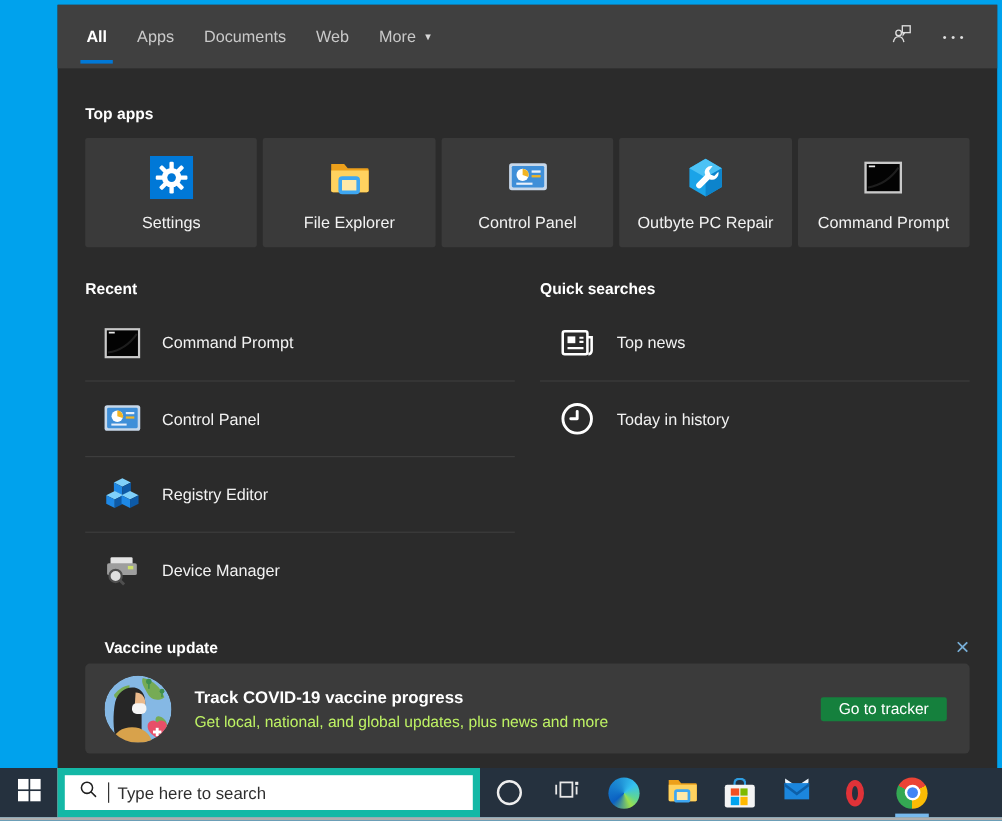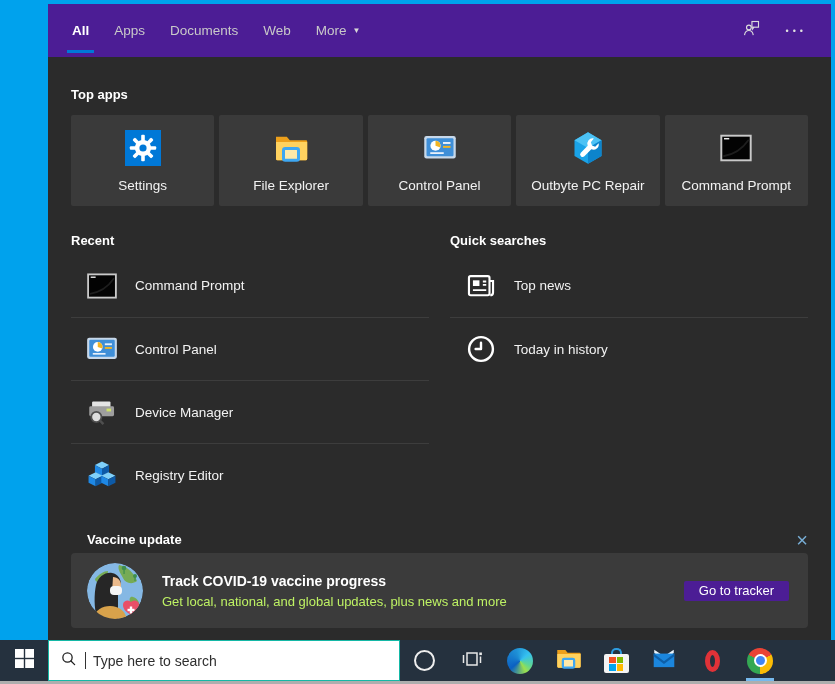--- a/index.html
+++ b/index.html
@@ -3,21 +3,21 @@
 <meta charset="utf-8">
 <style>
   * { margin:0; padding:0; box-sizing:border-box; }
   html,body { width:835px; height:684px; overflow:hidden; }
   body { position:relative; background:#00a2ed; font-family:"Liberation Sans",sans-serif;
          -webkit-font-smoothing:antialiased; }
 
   
   .panel { position:absolute; left:48px; top:4px; width:783px; height:636px; background:#2b2b2b; }
 
-  .tabbar { height:53px; background:#4c1d95; display:flex; align-items:center; padding:0 24px; }
+  .tabbar { height:53px; background:#404040; display:flex; align-items:center; padding:0 24px; }
   .tabs { display:flex; height:100%; align-items:center; }
   .tab { color:#c9c9c9; font-size:13.5px; margin-right:25px; position:relative; height:100%;
          display:flex; align-items:center; gap:6px; cursor:default; }
   .tab.active { color:#fff; font-weight:bold; }
   .tab.active::after { content:""; position:absolute; left:-5px; right:-5px; bottom:4px; height:3px; background:#0078d7; }
   .tab .arrow { font-size:8px; color:#d8d8d8; }
   .tabbar-right { margin-left:auto; display:flex; align-items:center; gap:24px; }
   .ellipsis { color:#e0e0e0; font-size:9px; letter-spacing:4px; }
 
   .content { padding:0 23px; }
@@ -39,29 +39,29 @@
   .item-label { color:#f2f2f2; font-size:13.5px; }
 
   .vaccine-row { display:flex; align-items:center; justify-content:space-between; margin-top:26px;margin-left:16px; }
   .close-x { color:#78aed6; font-size:20px; line-height:14px; cursor:default; }
 
   .banner { margin-top:6px; height:75px; background:#3b3b3b; border-radius:4px; display:flex;
             align-items:center; padding:0 19px 0 16px; gap:19px; }
   .banner-ill { width:56px; height:56px; border-radius:50%; overflow:hidden; flex:none; }
   .headline { color:#fff; font-size:14px; font-weight:bold; }
   .subtext { color:#bef264; font-size:13px; margin-top:5px; }
-  .tracker-btn { margin-left:auto; background:#4c1d95; color:#fff; font-size:13px; height:20px;
+  .tracker-btn { margin-left:auto; background:#15803d; color:#fff; font-size:13px; height:20px;
                  padding:0 15px; border:none; border-radius:2px; white-space:nowrap; cursor:default; }
 
   
   .taskbar { position:absolute; left:0; bottom:3px; width:835px; height:41px; background:#25313e;
              display:flex; align-items:stretch; }
   .bottom-strip { position:absolute; left:0; bottom:0; width:835px; height:3px; background:#aeaeae; }
   .start-btn { width:48px; display:flex; align-items:center; justify-content:center; }
-  .search-box { width:352px; background:#fff; border:1px solid #14b8a6; display:flex;
+  .search-box { width:352px; background:#fff; border:6px solid #14b8a6; display:flex;
                 align-items:center; padding-left:11px; gap:7px; }
   .caret { width:1px; height:17px; background:#333; }
   .search-placeholder { color:#2f2f2f; font-size:14px; }
   .tb-icons { display:flex; }
   .tb-btn { width:48px; display:flex; align-items:center; justify-content:center; position:relative; }
   .tb-btn.active::after { content:""; position:absolute; bottom:0; left:10px; right:10px; height:3px; background:#76b9ed; }
 
   .cortana-ring { width:21px; height:21px; border:2.5px solid #eee; border-radius:50%; }
   .edge-ball { width:26px; height:26px; border-radius:50%;
                background:conic-gradient(from 230deg, #0b60c2, #1e8fd5 30%, #35c1f1 50%, #5fd693 68%, #9be04e 78%, #0b60c2 100%); }
@@ -205,44 +205,44 @@
               <rect x="14" y="8" width="5" height="1.3" fill="#e8f0fa"></rect>
               <rect x="14" y="10.6" width="5" height="1.3" fill="#f2b524"></rect>
               <rect x="5.5" y="14.8" width="9" height="1.2" fill="#e8f0fa"></rect>
             </svg>
           </span>
           <span class="item-label">Control Panel</span>
         </div>
         <div class="list-item">
           <span class="item-icon">
             <svg width="34" height="34" viewBox="0 0 24 24">
-              <rect x="5" y="4.5" width="13" height="4.5" rx="0.8" fill="#e4e4e4"></rect>
-              <rect x="3" y="8" width="17.5" height="7" rx="1" fill="#9e9e9e"></rect>
-              <rect x="15.2" y="9.6" width="3.2" height="2" fill="#cde06a"></rect>
-              <circle cx="8" cy="15.5" r="3.6" fill="#dedede" stroke="#4f4f4f" stroke-width="1.3"></circle>
-              <path d="M10.6 18.1l2.4 2.4" stroke="#4f4f4f" stroke-width="1.7"></path>
-            </svg>
-          </span>
-          <span class="item-label">Device Manager</span>
-        </div>
-        <div class="list-item">
-          <span class="item-icon">
-            <svg width="34" height="34" viewBox="0 0 24 24">
               <polygon points="12,2.5 17,5 12,7.5 7,5" fill="#7fd0fa"></polygon>
               <polygon points="7,5 12,7.5 12,12.5 7,10" fill="#1e88e5"></polygon>
               <polygon points="12,7.5 17,5 17,10 12,12.5" fill="#0d5aa7"></polygon>
               <polygon points="7.5,10 12.5,12.5 7.5,15 2.5,12.5" fill="#7fd0fa"></polygon>
               <polygon points="2.5,12.5 7.5,15 7.5,20 2.5,17.5" fill="#1e88e5"></polygon>
               <polygon points="7.5,15 12.5,12.5 12.5,17.5 7.5,20" fill="#0d5aa7"></polygon>
               <polygon points="16.5,10 21.5,12.5 16.5,15 11.5,12.5" fill="#7fd0fa"></polygon>
               <polygon points="11.5,12.5 16.5,15 16.5,20 11.5,17.5" fill="#1e88e5"></polygon>
               <polygon points="16.5,15 21.5,12.5 21.5,17.5 16.5,20" fill="#0d5aa7"></polygon>
             </svg>
           </span>
           <span class="item-label">Registry Editor</span>
+        </div>
+        <div class="list-item">
+          <span class="item-icon">
+            <svg width="34" height="34" viewBox="0 0 24 24">
+              <rect x="5" y="4.5" width="13" height="4.5" rx="0.8" fill="#e4e4e4"></rect>
+              <rect x="3" y="8" width="17.5" height="7" rx="1" fill="#9e9e9e"></rect>
+              <rect x="15.2" y="9.6" width="3.2" height="2" fill="#cde06a"></rect>
+              <circle cx="8" cy="15.5" r="3.6" fill="#dedede" stroke="#4f4f4f" stroke-width="1.3"></circle>
+              <path d="M10.6 18.1l2.4 2.4" stroke="#4f4f4f" stroke-width="1.7"></path>
+            </svg>
+          </span>
+          <span class="item-label">Device Manager</span>
         </div>
       </div>
 
       <div class="col">
         <div class="section-title col-title">Quick searches</div>
         <div class="list-item">
           <span class="item-icon">
             <svg width="34" height="34" viewBox="0 0 24 24" fill="none" stroke="#fff" stroke-width="1.5">
               <rect x="3.5" y="5" width="14.5" height="13.5" rx="1.2"></rect>
               <path d="M18 8.5h2.5v8a2 2 0 0 1-2 2"></path>

